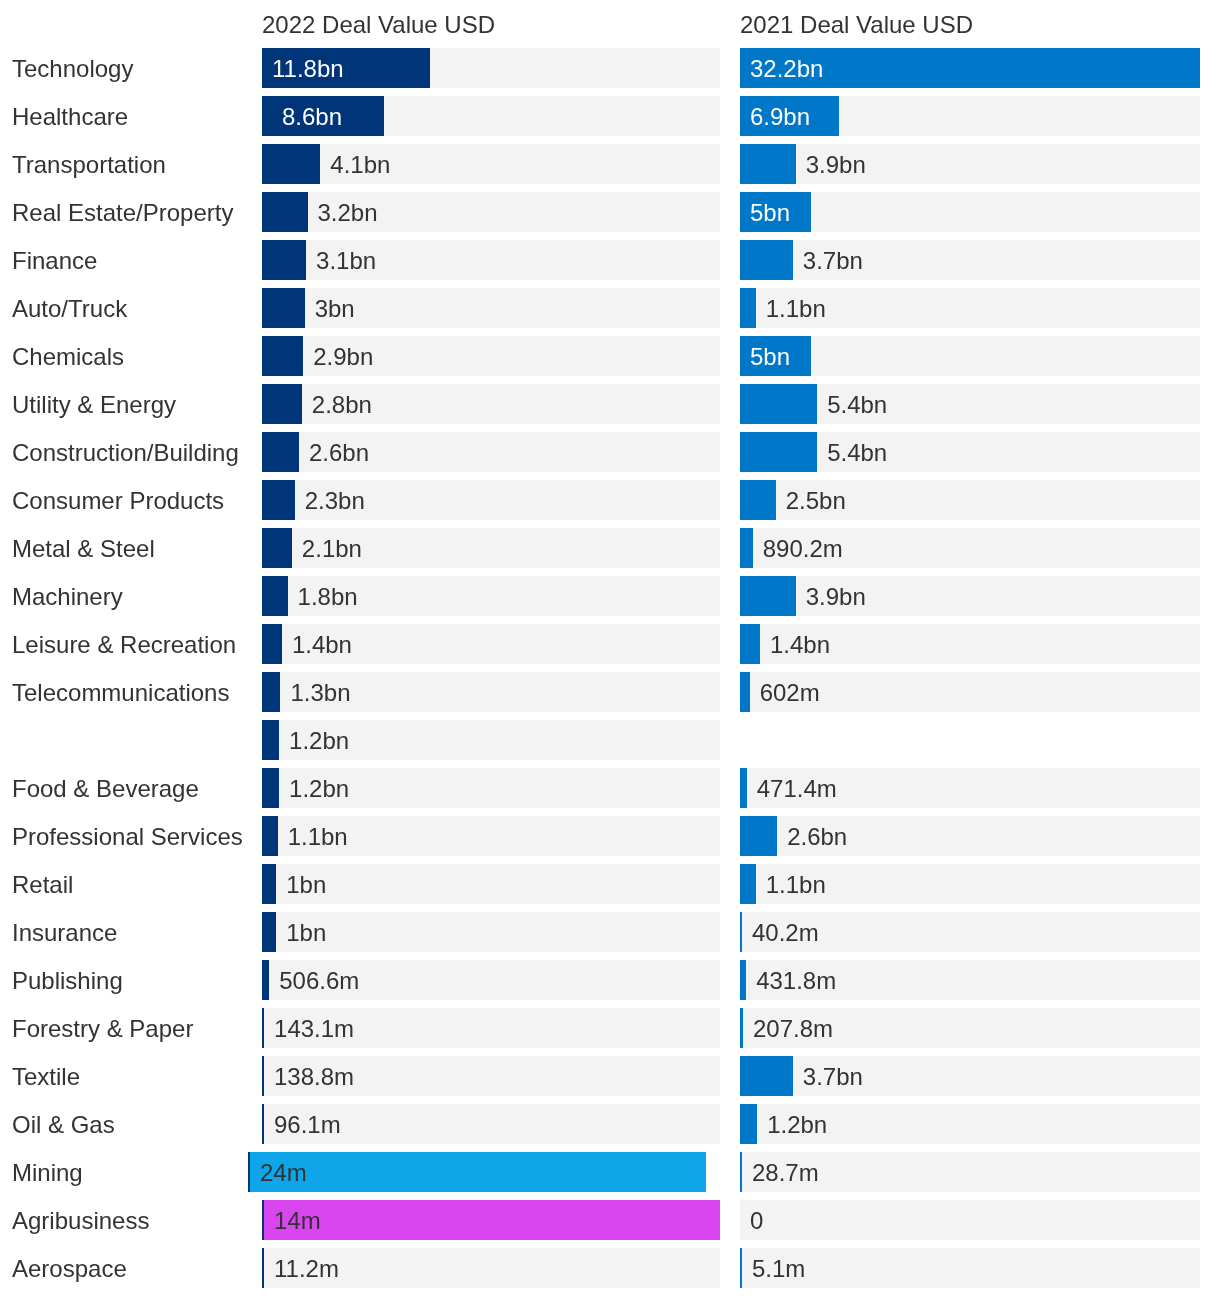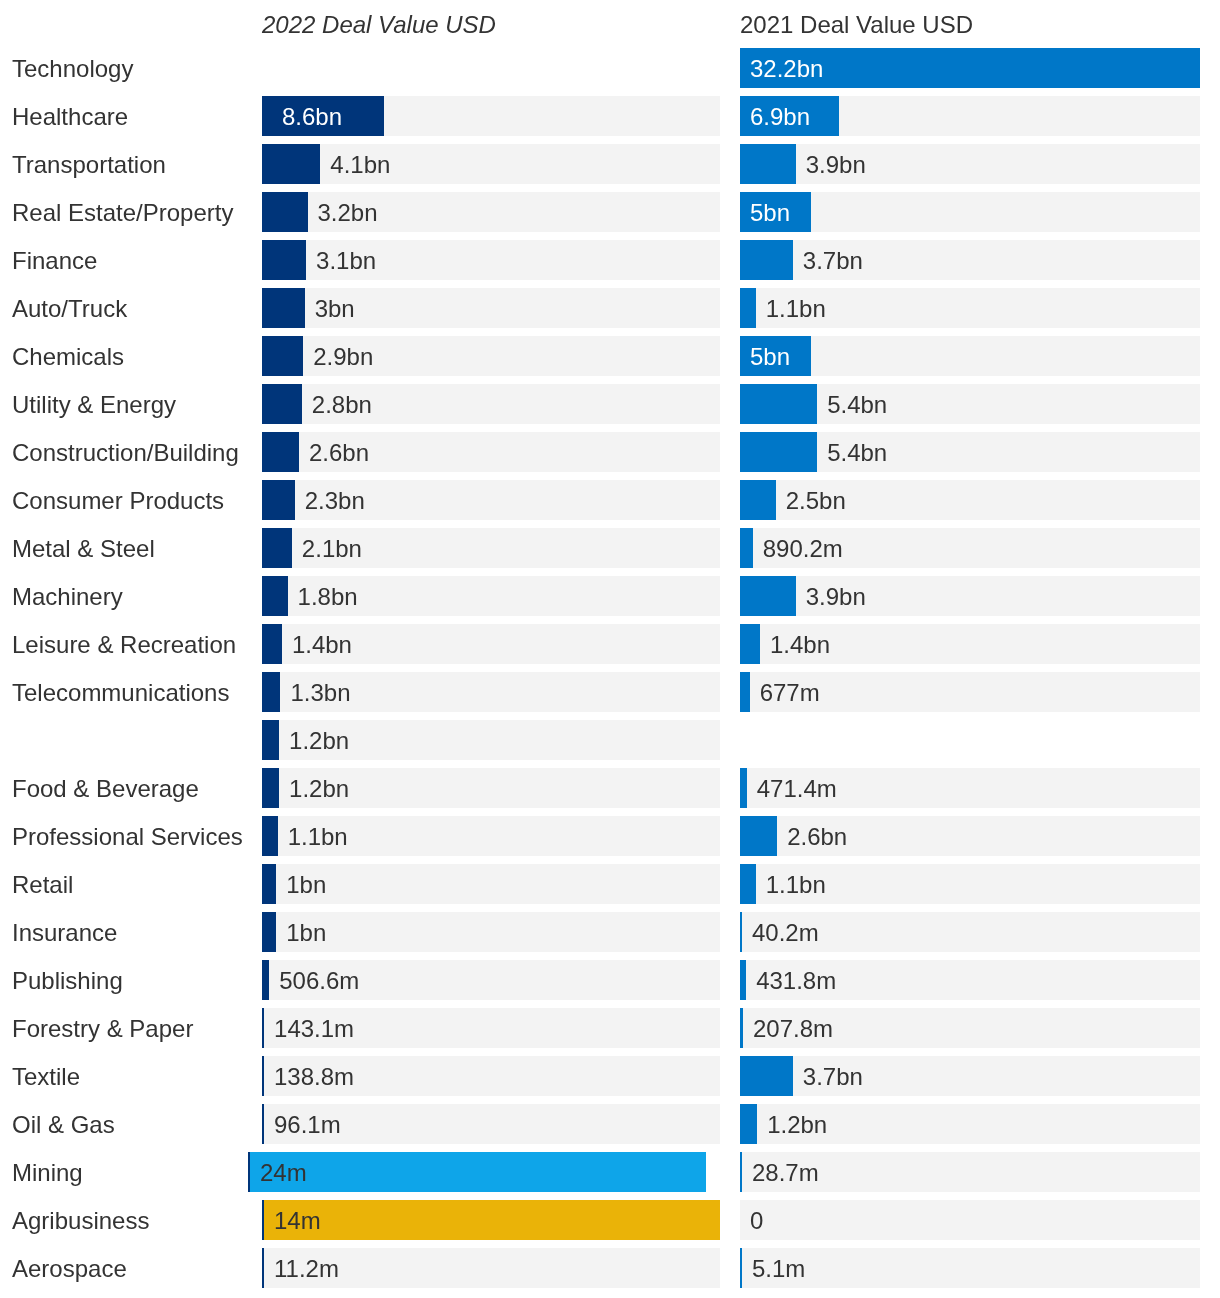--- a/index.html
+++ b/index.html
@@ -5,21 +5,21 @@
 <style>
   html,body{margin:0;padding:0;}
   body{
     width:1220px;height:1298px;background:#ffffff;overflow:hidden;
     font-family:"Liberation Sans", sans-serif;
     color:#333333;
   }
   .chart{position:relative;width:1220px;height:1298px;}
   .hdr-row{position:absolute;left:0;top:0;width:1220px;height:48px;}
   .hdr{position:absolute;top:0;font-size:24px;line-height:50px;color:#333333;white-space:nowrap;}
-  .hdr-2022{left:262px;font-style:italic;}
+  .hdr-2022{left:262px;}
   .hdr-2021{left:740px;}
   .row{position:absolute;left:0;width:1220px;height:48px;}
   .cat{position:absolute;left:12px;top:0;height:40px;line-height:42px;font-size:24px;color:#333333;white-space:nowrap;}
   .track{position:absolute;top:0;height:40px;background:#f3f3f3;}
   .track-2022{left:262px;width:458px;}
   .track-2021{left:740px;width:460px;}
   .bar{position:absolute;top:0;left:0;height:40px;width:0;}
   .track-2022 .bar{background:#00357a;}
   .track-2021 .bar{background:#0077c8;}
   .vlabel{position:absolute;top:0;left:10px;height:40px;line-height:42px;font-size:24px;white-space:nowrap;color:#333333;}
@@ -30,20 +30,24 @@
 
 <div class="chart">
 
   <div class="hdr-row">
     <div class="hdr hdr-2022" style="left: 262px;">2022 Deal Value USD</div>
     <div class="hdr hdr-2021" style="left: 740px;">2021 Deal Value USD</div>
   </div>
 
   <div class="row" style="top:48px">
     <div class="cat">Technology</div>
+    <div class="track track-2022" style="left: 262px; width: 458px; background: rgb(243, 243, 243);">
+      <div class="bar" style="width: 167.839px; background: rgb(0, 53, 122);"></div>
+      <div class="vlabel inside" style="color: rgb(255, 255, 255); left: 10px;">11.8bn</div>
+    </div>
     <div class="track track-2021" style="left: 740px; width: 460px; background: rgb(243, 243, 243);">
       <div class="bar" style="width: 460px; background: rgb(0, 119, 200);"></div>
       <div class="vlabel inside" style="color: rgb(255, 255, 255); left: 10px;">32.2bn</div>
     </div>
   </div>
   <div class="row" style="top:96px">
     <div class="cat">Healthcare</div>
     <div class="track track-2022" style="left: 262px; width: 458px; background: rgb(243, 243, 243);">
       <div class="bar" style="width: 122.323px; background: rgb(0, 53, 122);"></div>
       <div class="vlabel inside" style="color: rgb(255, 255, 255); left: 20px;">8.6bn</div>
@@ -175,21 +179,21 @@
     </div>
   </div>
   <div class="row" style="top:672px">
     <div class="cat">Telecommunications</div>
     <div class="track track-2022" style="left: 262px; width: 458px; background: rgb(243, 243, 243); text-align: right;">
       <div class="bar" style="width: 18.4907px; background: rgb(0, 53, 122);"></div>
       <div class="vlabel" style="color: rgb(51, 51, 51); left: 28.4907px;">1.3bn</div>
     </div>
     <div class="track track-2021" style="left: 740px; width: 460px; background: rgb(243, 243, 243);">
       <div class="bar" style="width: 9.67143px; background: rgb(0, 119, 200);"></div>
-      <div class="vlabel" style="color: rgb(51, 51, 51); left: 19.6714px;">677m</div>
+      <div class="vlabel" style="color: rgb(51, 51, 51); left: 19.6714px;">602m</div>
     </div>
   </div>
   <div class="row" style="top:720px">
     <div class="track track-2022" style="left: 262px; width: 458px; background: rgb(243, 243, 243);">
       <div class="bar" style="width: 17.0683px; background: rgb(0, 53, 122);"></div>
       <div class="vlabel" style="color: rgb(51, 51, 51); left: 27.0683px;">1.2bn</div>
     </div>
   </div>
   <div class="row" style="top:768px">
     <div class="cat">Food &amp; Beverage</div>
@@ -285,21 +289,21 @@
       <div class="bar" style="width: 2px; background: rgb(0, 53, 122);"></div>
       <div class="vlabel" style="color: rgb(51, 51, 51); left: 12px;">24m</div>
     </div>
     <div class="track track-2021" style="left: 740px; width: 460px; background: rgb(243, 243, 243);">
       <div class="bar" style="width: 2px; background: rgb(0, 119, 200);"></div>
       <div class="vlabel" style="color: rgb(51, 51, 51); left: 12px;">28.7m</div>
     </div>
   </div>
   <div class="row" style="top:1200px">
     <div class="cat">Agribusiness</div>
-    <div class="track track-2022" style="left: 262px; width: 458px; background: #eab308; text-align: center;">
+    <div class="track track-2022" style="left: 262px; width: 458px; background: #d946ef; text-align: center;">
       <div class="bar" style="width: 2px; background: rgb(0, 53, 122);"></div>
       <div class="vlabel" style="color: rgb(51, 51, 51); left: 12px;">14m</div>
     </div>
     <div class="track track-2021" style="left: 740px; width: 460px; background: rgb(243, 243, 243);">
       <div class="bar" style="width: 0px; background: rgb(0, 119, 200);"></div>
       <div class="vlabel" style="color: rgb(51, 51, 51); left: 10px;">0</div>
     </div>
   </div>
   <div class="row" style="top:1248px">
     <div class="cat">Aerospace</div>

